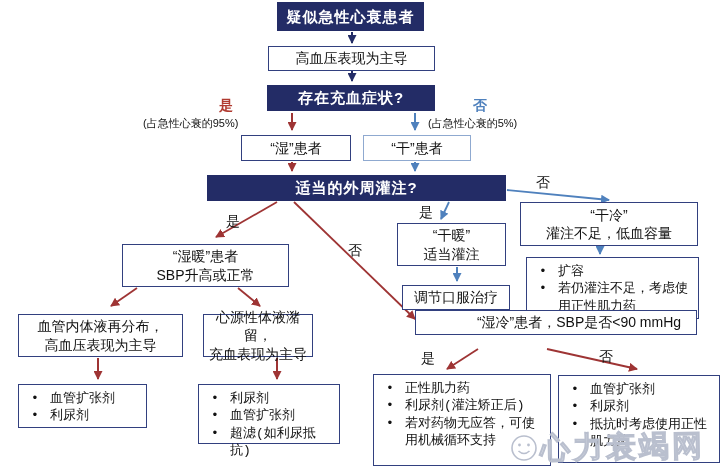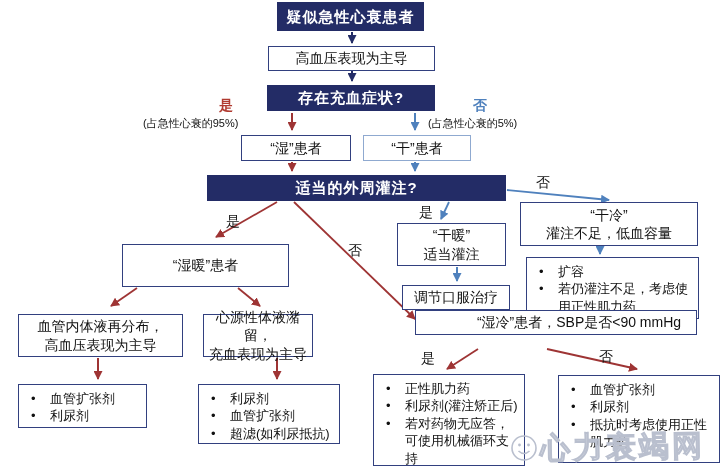--- a/index.html
+++ b/index.html
@@ -15,21 +15,21 @@
     text-align:center; font-size:14px; line-height:1.3; color:#111;
   }
   .navy {
     background:#232c66; color:#ffffff; font-weight:bold; font-size:15px;
     letter-spacing:1px;
   }
   .white { background:#ffffff; border:1.6px solid #32407f; }
   .lightborder { border-color:#8fa9d0; }
   .bullets {
     justify-content:flex-start; align-items:stretch; text-align:left;
-    font-size:13px; padding:5px 4px 5px 4px; line-height:1.34;
+    font-size:13px; padding:5px 4px 5px 4px; line-height:1.34;font-family:Liberation Mono, monospace;
   }
   .bullets ul { margin:0; padding:0; list-style:none; }
   .bullets li { position:relative; padding-left:27px; }
   .bullets li::before { content:"•"; position:absolute; left:8px; }
   .lbl { position:absolute; z-index:2; font-size:14px; color:#111; }
   .lbl.small { font-size:11px; }
   .lbl.red  { color:#b03a30; font-weight:bold; }
   .lbl.blue { color:#4f81bd; font-weight:bold; }
   #watermark {
     position:absolute; left:508px; top:427px; z-index:3;
@@ -111,20 +111,21 @@
     <span>适当的外周灌注?</span>
   </div>
 
   <div class="lbl" style="left:226px; top:213px;">是</div>
   <div class="lbl" style="left:348px; top:242px;">否</div>
   <div class="lbl" style="left:419px; top:204px;">是</div>
   <div class="lbl" style="left:536px; top:174px;">否</div>
 
   <div class="box white" style="left:122px; top:244px; width:167px; height:43px;">
     <span>“湿暖”患者</span>
+    <span>SBP升高或正常</span>
   </div>
   <div class="box white" style="left:18px; top:314px; width:165px; height:43px;">
     <span>血管内体液再分布，</span>
     <span>高血压表现为主导</span>
   </div>
   <div class="box white bullets" style="left:18px; top:384px; width:129px; height:44px;">
     <ul>
       <li>血管扩张剂</li>
       <li>利尿剂</li>
     </ul>
@@ -159,21 +160,21 @@
       <li>若仍灌注不足，考虑使用正性肌力药</li>
     </ul>
   </div>
 
   <div class="box white" style="left:415px; top:310px; width:282px; height:25px;padding-left:46px;">
     <span>“湿冷”患者，SBP是否&lt;90 mmHg</span>
   </div>
   <div class="lbl" style="left:421px; top:350px;">是</div>
   <div class="lbl" style="left:599px; top:348px;">否</div>
 
-  <div class="box white bullets" style="left:373px; top:374px; width:152px; height:92px;">
+  <div class="box white bullets" style="left:373px; top:374px; width:178px; height:92px;">
     <ul>
       <li>正性肌力药</li>
       <li>利尿剂(灌注矫正后)</li>
       <li>若对药物无应答，可使用机械循环支持</li>
     </ul>
   </div>
   <div class="box white bullets" style="left:558px; top:375px; width:162px; height:88px;">
     <ul>
       <li>血管扩张剂</li>
       <li>利尿剂</li>

